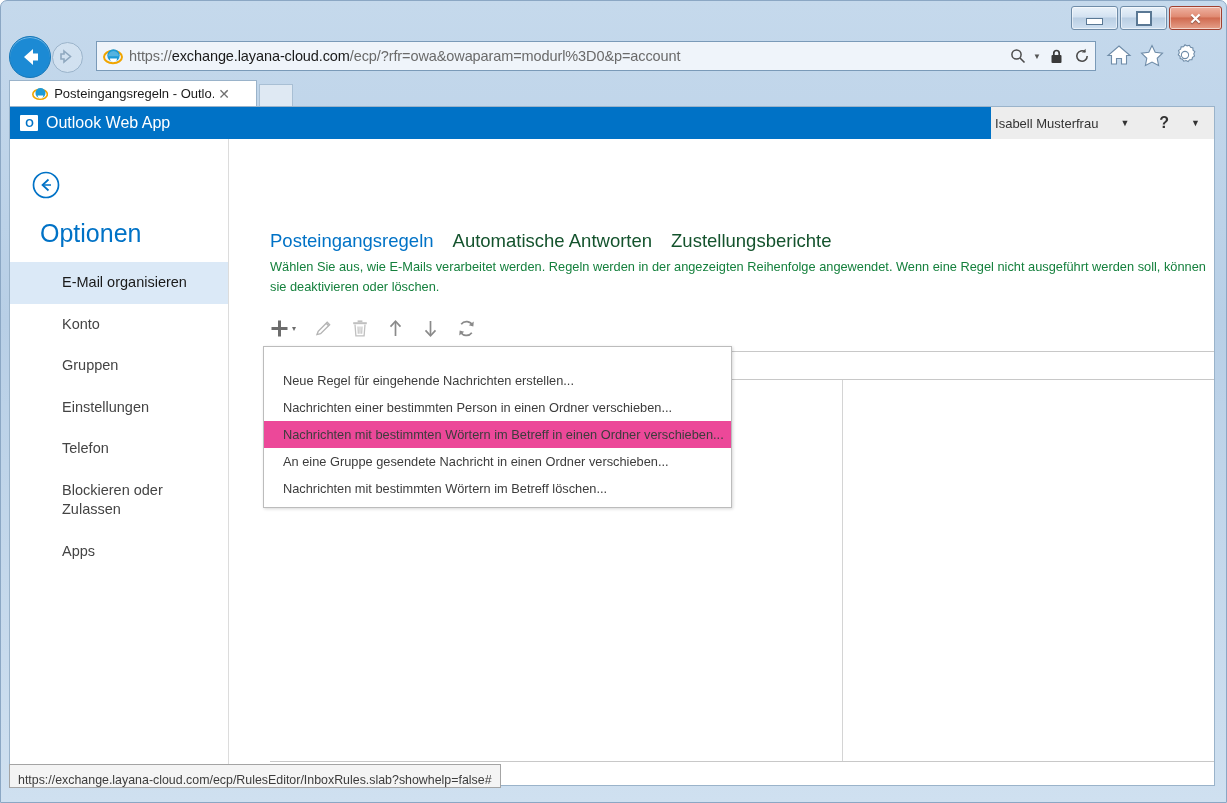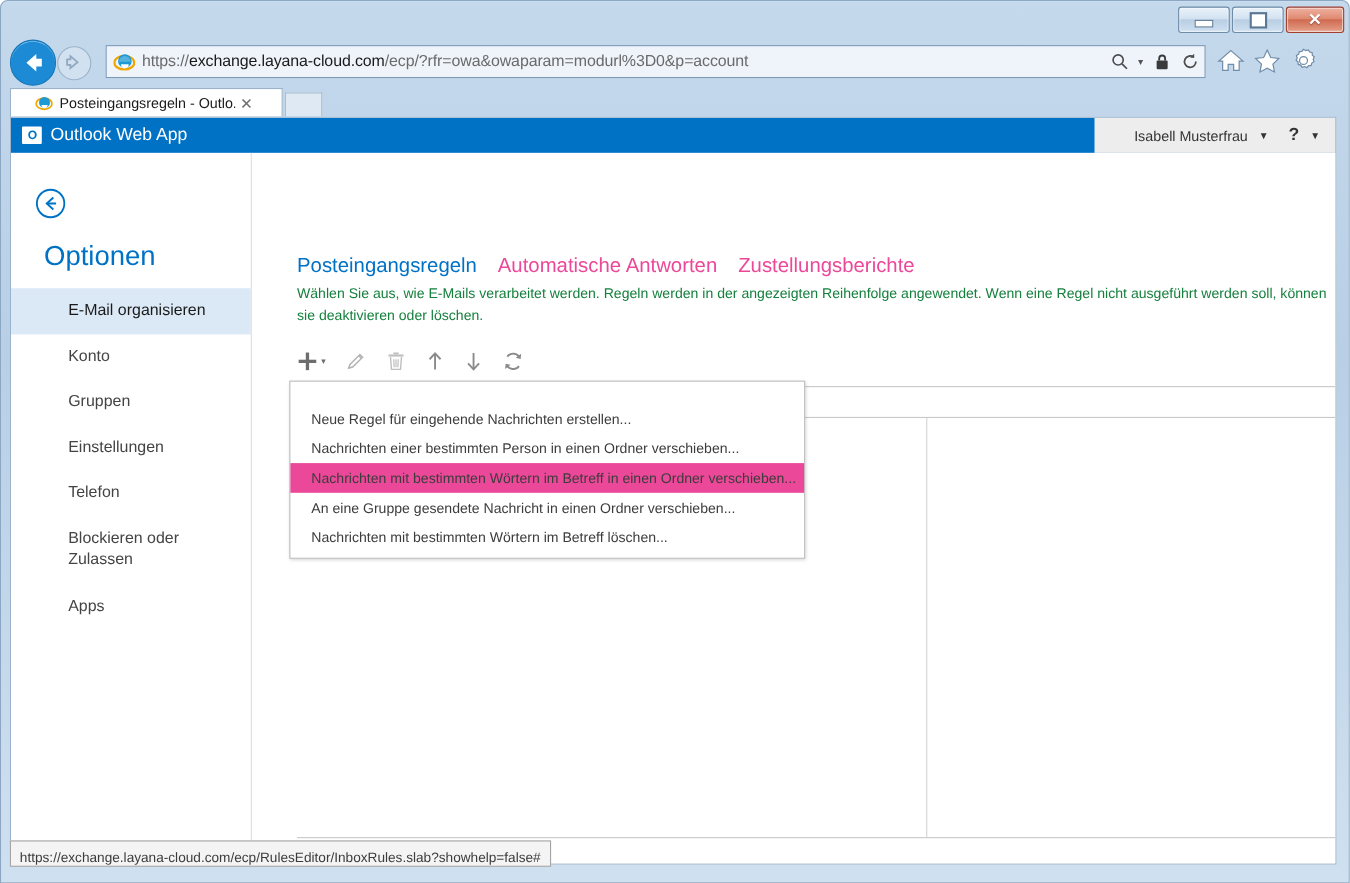--- a/index.html
+++ b/index.html
@@ -224,22 +224,22 @@
     margin-left: 8px;
     font-weight: 400;
   }
   #owa-right {
     position: absolute;
     right: 0; top: 0;
     height: 32px;
     background: #ededed;
     display: flex;
     align-items: center;
-    padding: 0 14px 0 36px;
-    gap: 8px;
+    padding: 0 14px 0 4px;
+    gap: 20px;
     text-align: right;
   }
   #owa-user {
     font-size: 13px;
     color: #333;
   }
   .owa-caret {
     font-size: 9px;
     color: #333;
     margin-left: 2px;
@@ -296,21 +296,21 @@
   }
   #tabs {
     position: absolute;
     left: 41px; top: 91px;
     display: flex;
     gap: 19px;
     align-items: baseline;
   }
   .ctab {
     font-size: 18.5px;
-    color: #ec4899;
+    color: #14532d;
     font-weight: 300;
     white-space: nowrap;
   }
   .ctab.active { color: #0072c6; }
   #desc {
     position: absolute;
     left: 41px; top: 118px;
     width: 943px;
     font-size: 12.8px;
     color: #15803d;

